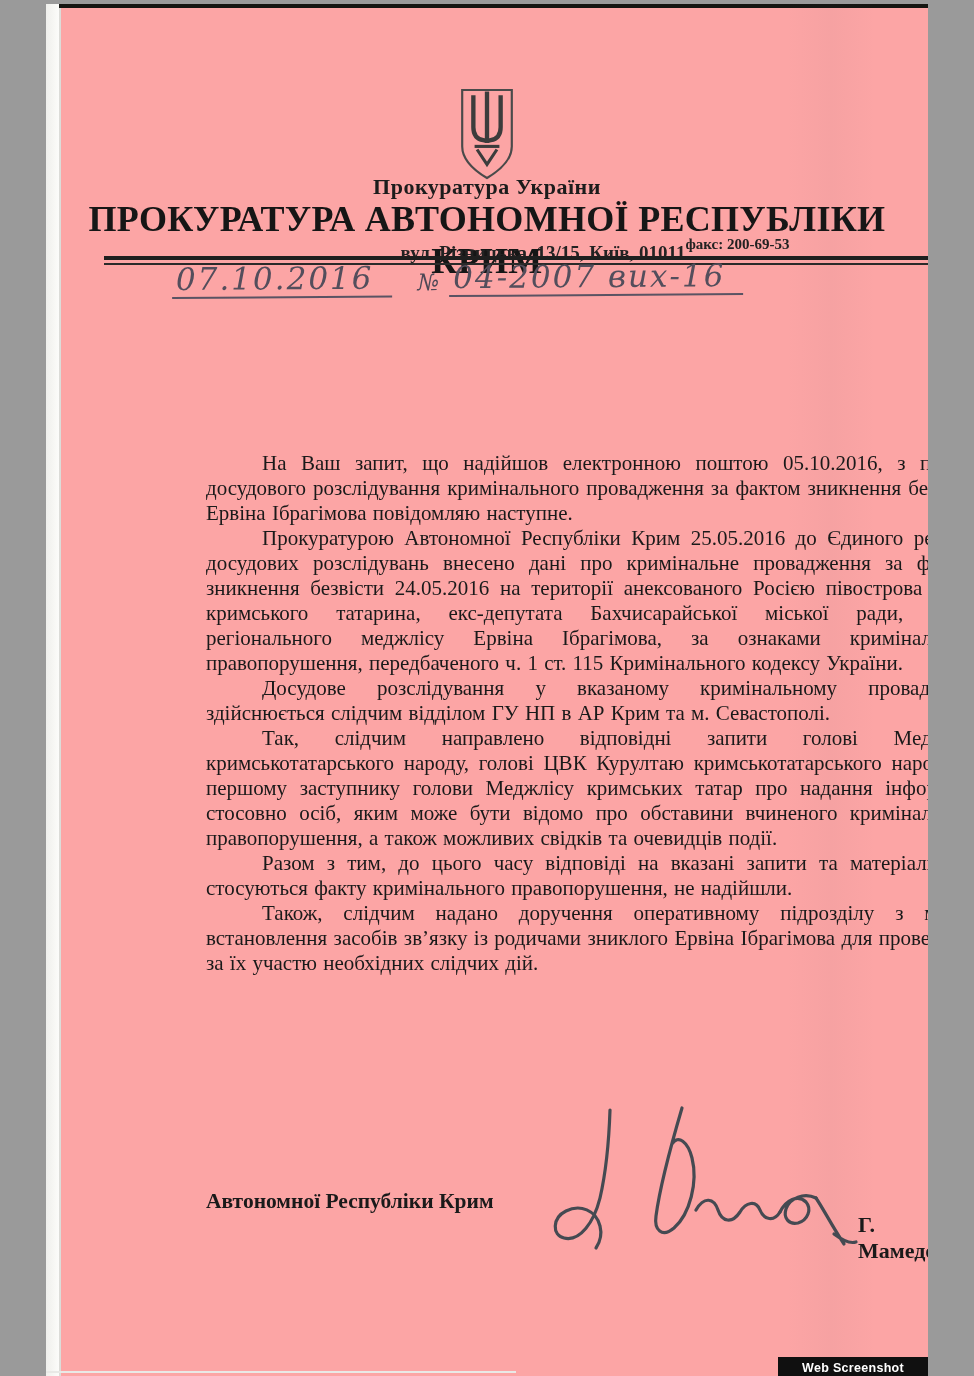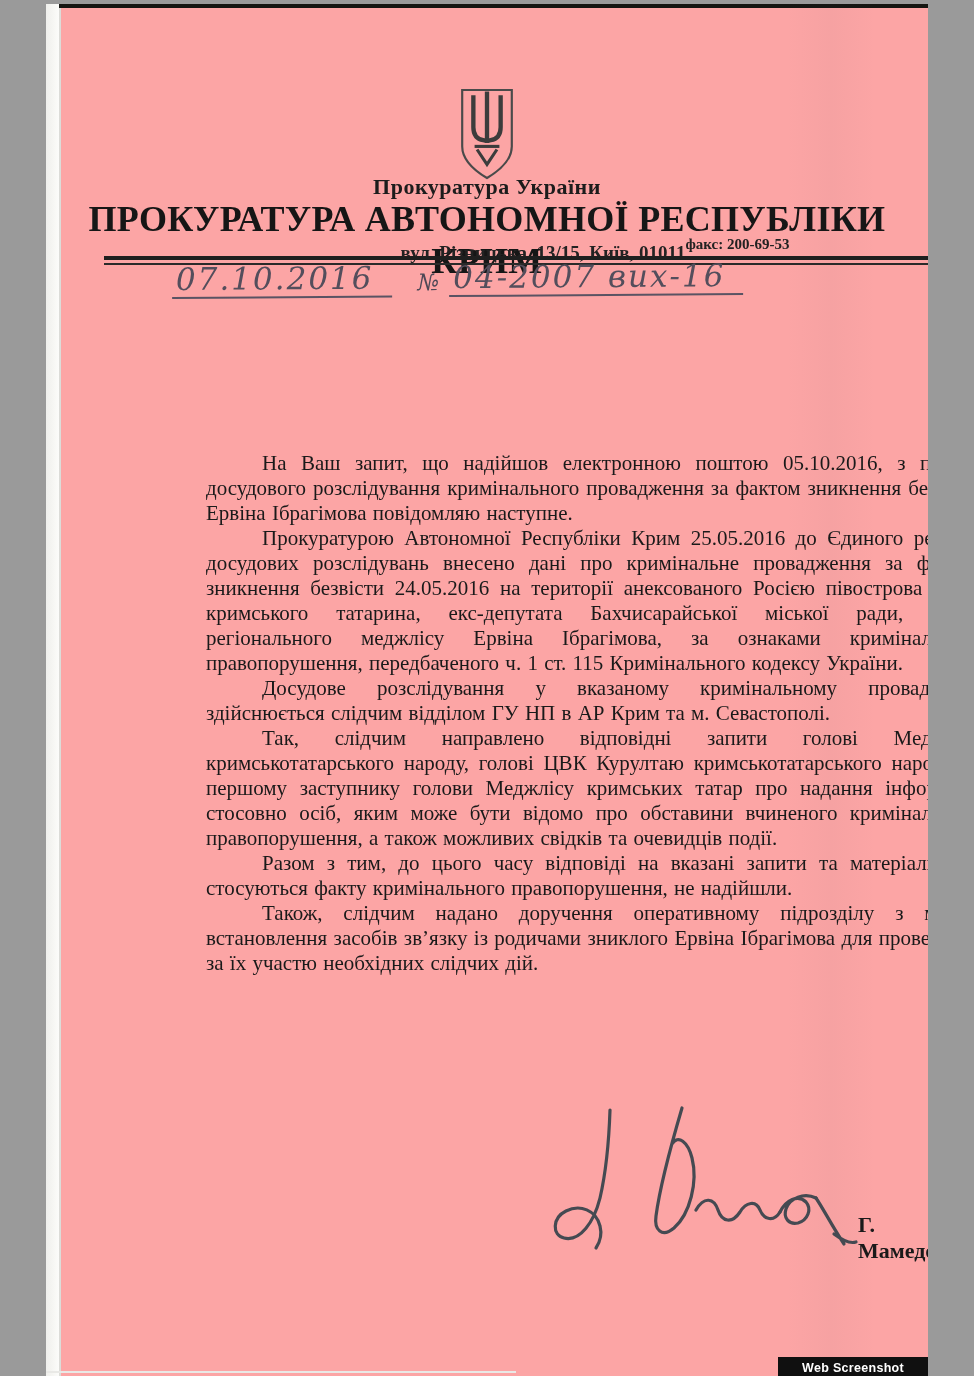--- a/index.html
+++ b/index.html
@@ -103,20 +103,21 @@
   <div class="body-text">
     <p>На Ваш запит, що надійшов електронною поштою 05.10.2016, з питань досудового розслідування кримінального провадження за фактом зникнення безвісти Ервіна Ібрагімова повідомляю наступне.</p>
     <p>Прокуратурою Автономної Республіки Крим 25.05.2016 до Єдиного реєстру досудових розслідувань внесено дані про кримінальне провадження за фактом зникнення безвісти 24.05.2016 на території анексованого Росією півострова Крим кримського татарина, екс-депутата Бахчисарайської міської ради, члена регіонального меджлісу Ервіна Ібрагімова, за ознаками кримінального правопорушення, передбаченого ч. 1 ст. 115 Кримінального кодексу України.</p>
     <p>Досудове розслідування у вказаному кримінальному провадженні здійснюється слідчим відділом ГУ НП в АР Крим та м. Севастополі.</p>
     <p>Так, слідчим направлено відповідні запити голові Меджлісу кримськотатарського народу, голові ЦВК Курултаю кримськотатарського народу та першому заступнику голови Меджлісу кримських татар про надання інформації стосовно осіб, яким може бути відомо про обставини вчиненого кримінального правопорушення, а також можливих свідків та очевидців події.</p>
     <p>Разом з тим, до цього часу відповіді на вказані запити та матеріали, що стосуються факту кримінального правопорушення, не надійшли.</p>
     <p>Також, слідчим надано доручення оперативному підрозділу з метою встановлення засобів зв’язку із родичами зниклого Ервіна Ібрагімова для проведення за їх участю необхідних слідчих дій.</p>
   </div>
 
   <div class="sig-title">
+    <div>Автономної Республіки Крим</div>
   </div>
 
   <span class="signature-svg">
     <svg viewBox="0 0 345 165" width="345" height="165" xmlns="http://www.w3.org/2000/svg">
       <g fill="none" stroke="#454a52" stroke-width="3.2" stroke-linecap="round">
         <path d="M96,4 C95,34 92,66 86,92 C80,116 66,136 50,132 C38,129 38,112 52,105 C66,98 82,104 86,120 C88,128 86,136 82,142"></path>
         <path d="M168,2 C158,36 146,80 142,110 C140,124 148,132 160,122 C176,108 184,76 178,52 C174,36 164,28 158,38"></path>
         <path d="M182,104 C190,90 200,92 204,104 C208,116 218,118 226,106 C232,96 242,94 246,104 C250,114 260,116 266,106"></path>
         <path d="M266,106 C272,94 284,88 292,96 C298,103 294,114 284,117 C275,119 269,112 272,103 C276,92 290,86 302,92"></path>
         <path d="M302,92 C310,104 318,120 330,138 M320,128 C328,134 336,138 342,136"></path>

